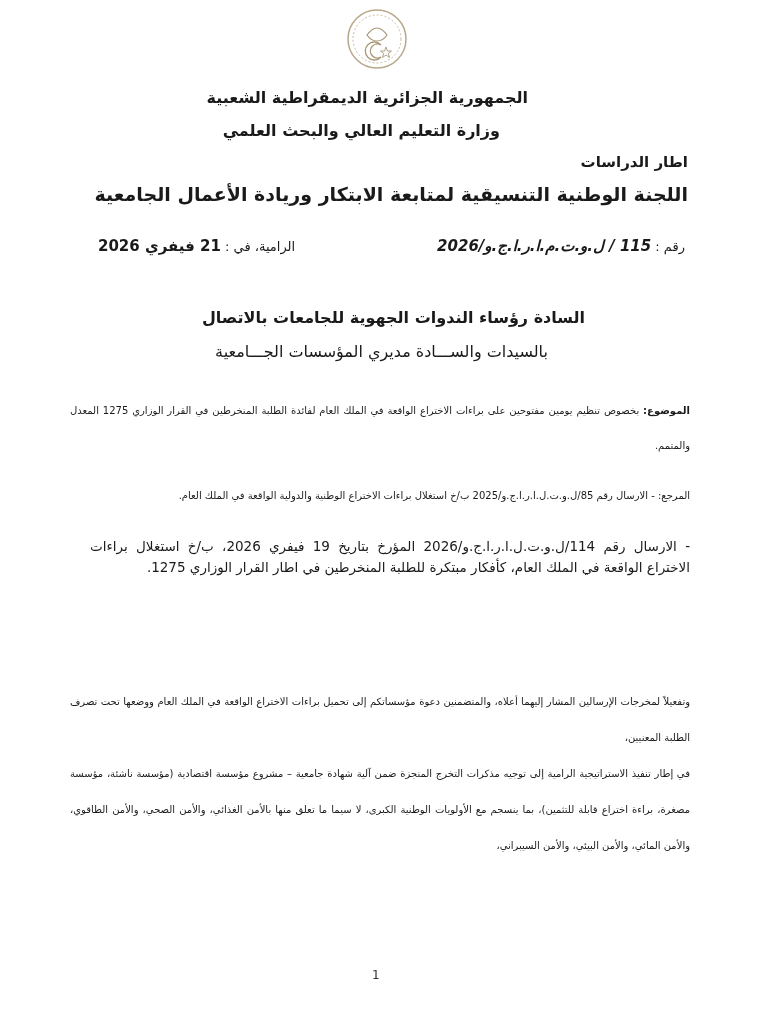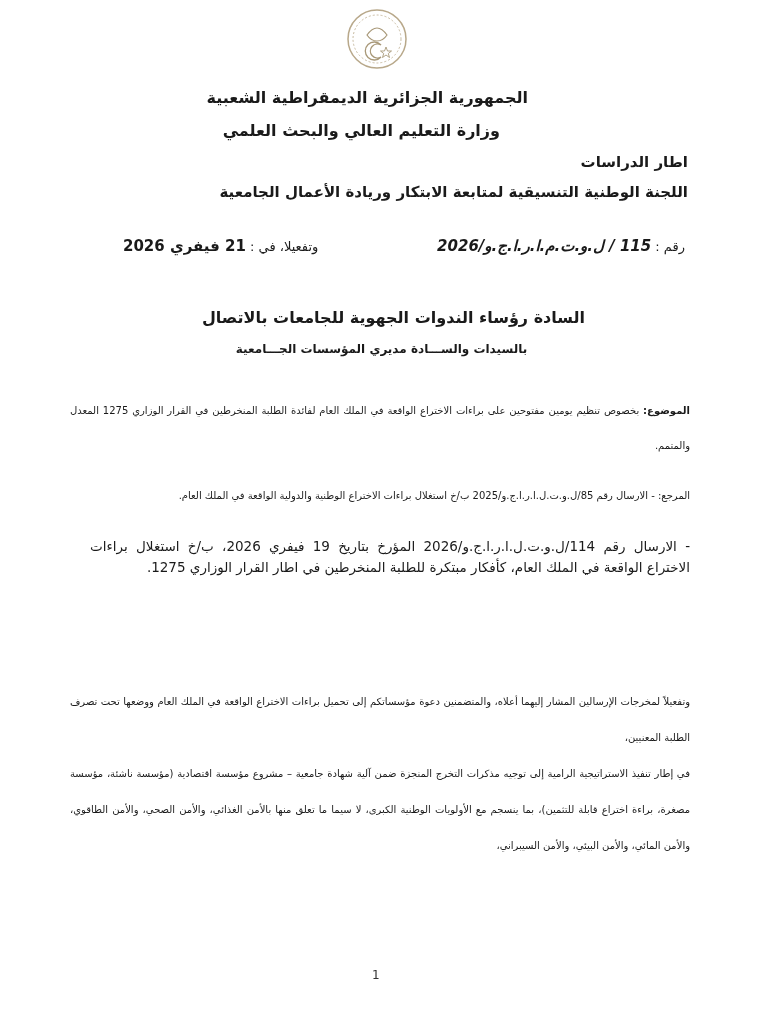--- a/index.html
+++ b/index.html
@@ -5,27 +5,27 @@
   html, body { margin:0; padding:0; background:#ffffff; }
   body { width:763px; height:1024px; position:relative; overflow:hidden;
          font-family:"DejaVu Sans", sans-serif; color:#1a1a1a; }
   .page { position:absolute; left:0; top:0; width:763px; height:1024px; background:#fff; }
   .rtl { direction:rtl; unicode-bidi:embed; }
   .abs { position:absolute; }
   .seal { left:345px; top:7px; width:64px; height:64px; }
   .hdr1 { right:235px; top:88px; font-size:16px; font-weight:bold; }
   .hdr2 { right:263px; top:121px; font-size:16px; font-weight:bold; }
   .hdr3 { right:75px; top:153px; font-size:15px; font-weight:bold; }
-  .hdr4 { right:75px; top:183px; font-size:15px; font-weight:bold;text-align:center; }
+  .hdr4 { right:75px; top:183px; font-size:19px; font-weight:bold;text-align:center; }
   .ref { right:78px; top:237px; font-size:13px; }
   .ref b { font-size:15px;font-style:italic; }
   .date { left:98px; top:237px; font-size:13px; }
-  .date b { font-size:15px;margin-left:25px; }
+  .date b { font-size:15px; }
   .addr1 { left:0; right:0; top:308px; text-align:center; font-size:16px; font-weight:bold;padding-left:24px; }
-  .addr2 { left:0; right:0; top:342px; text-align:center; font-size:12px; font-weight:bold; }
+  .addr2 { left:0; right:0; top:342px; text-align:center; font-size:16px; font-weight:normal; }
   .block { right:73px; width:620px; font-size:10px; line-height:35px; text-align:justify; }
   .subject { top:393px; }
   .subject .lbl { font-weight:bold; }
   .refs { top:478px; font-size:10px; line-height:35px; }
   .refs2 { top:536px; right:73px; width:600px; font-size:13.5px; line-height:21px; }
   .para { top:684px; line-height:36px; }
   .pagenum { left:372px; top:968px; font-size:12px; color:#333; }
 </style>
 </head>
 <body>
@@ -45,21 +45,21 @@
   <div class="abs rtl hdr1">الجمهورية الجزائرية الديمقراطية الشعبية</div>
   <div class="abs rtl hdr2">وزارة التعليم العالي والبحث العلمي</div>
   <div class="abs rtl hdr3">اطار الدراسات</div>
   <div class="abs rtl hdr4">اللجنة الوطنية التنسيقية لمتابعة الابتكار وريادة الأعمال الجامعية</div>
 
   <div class="abs rtl ref">
     <span>رقم :</span>
     <b>115 / ل.و.ت.م.ا.ر.ا.ج.و/2026</b>
   </div>
   <div class="abs rtl date">
-    <span>وتفعيلا، في :</span>
+    <span>الرامية، في :</span>
     <b>21 فيفري 2026</b>
   </div>
 
   <div class="abs rtl addr1">السادة رؤساء الندوات الجهوية للجامعات بالاتصال</div>
   <div class="abs rtl addr2">بالسيدات والســـادة مديري المؤسسات الجـــامعية</div>
 
   <div class="abs rtl block subject">
     <span class="lbl">الموضوع:</span>
     <span>بخصوص تنظيم يومين مفتوحين على براءات الاختراع الواقعة في الملك العام لفائدة الطلبة المنخرطين في القرار الوزاري 1275 المعدل والمتمم.</span>
   </div>

